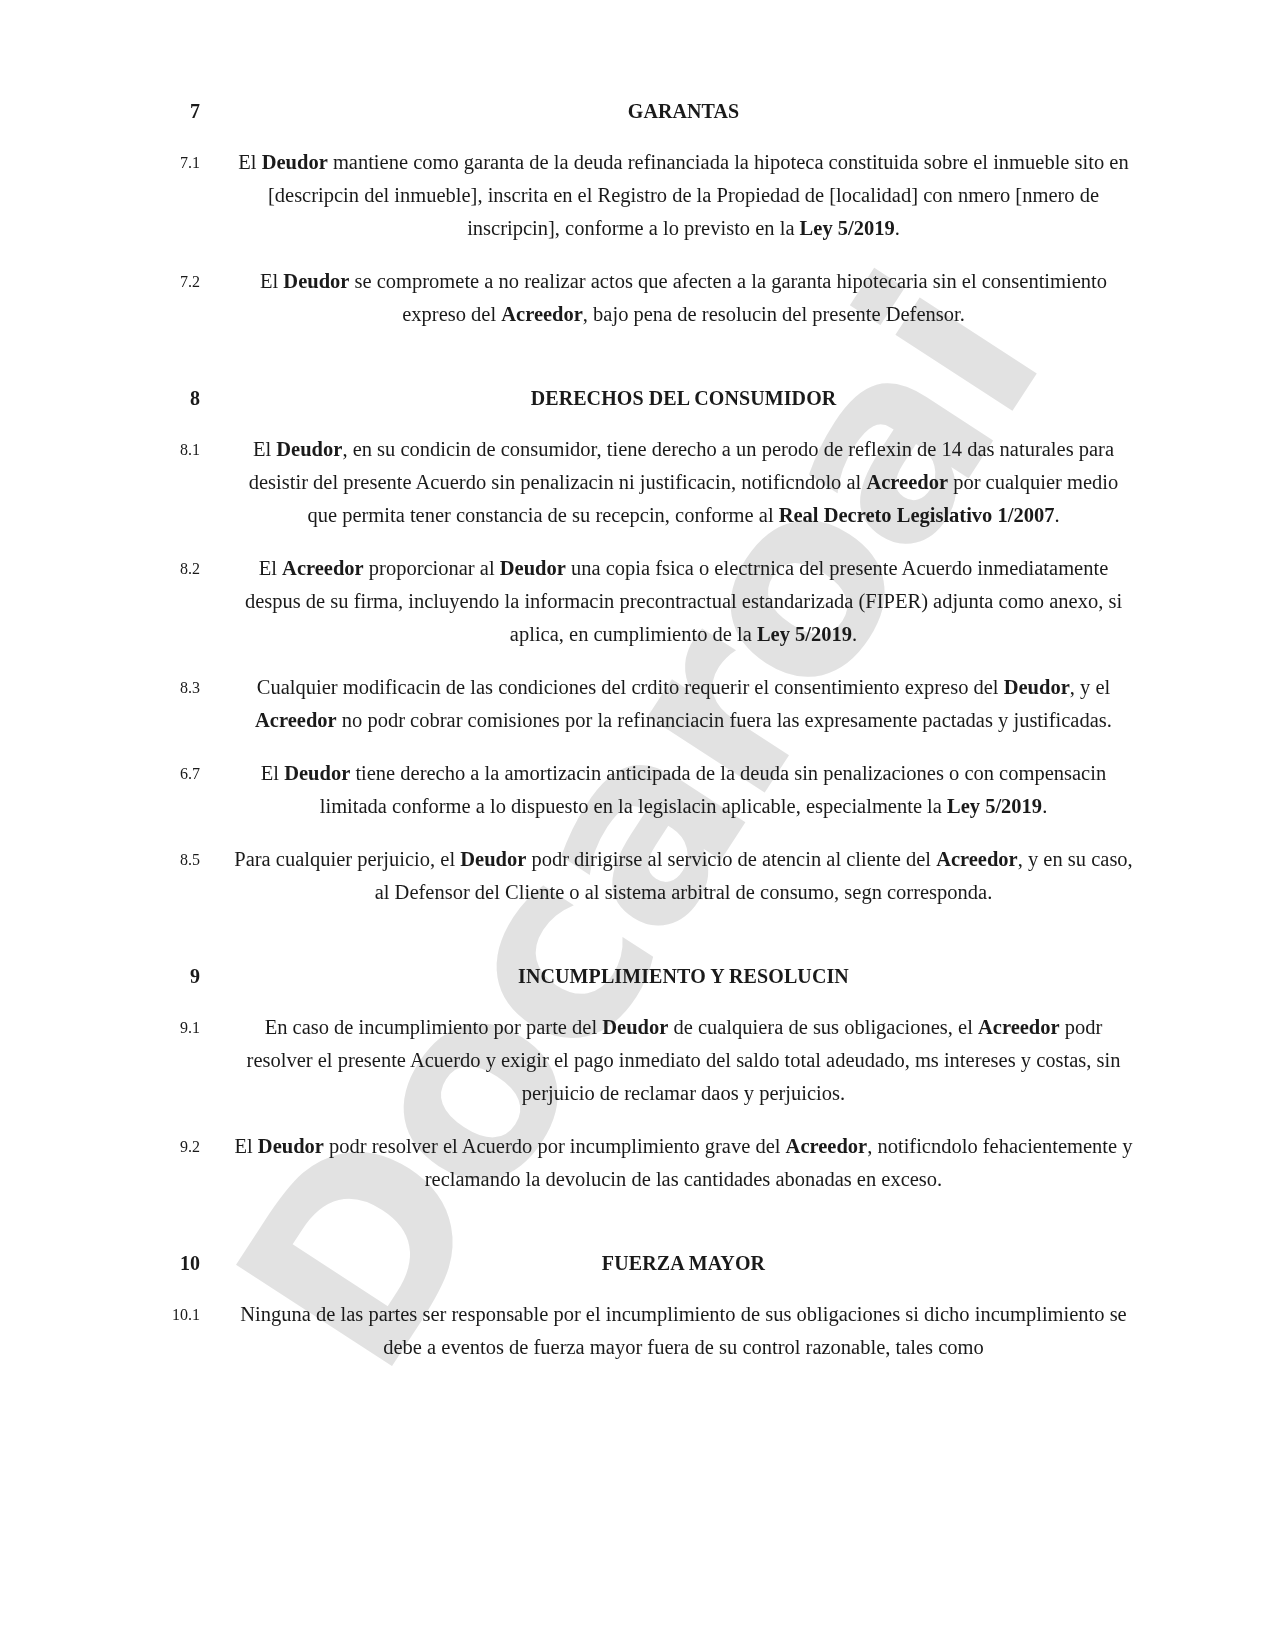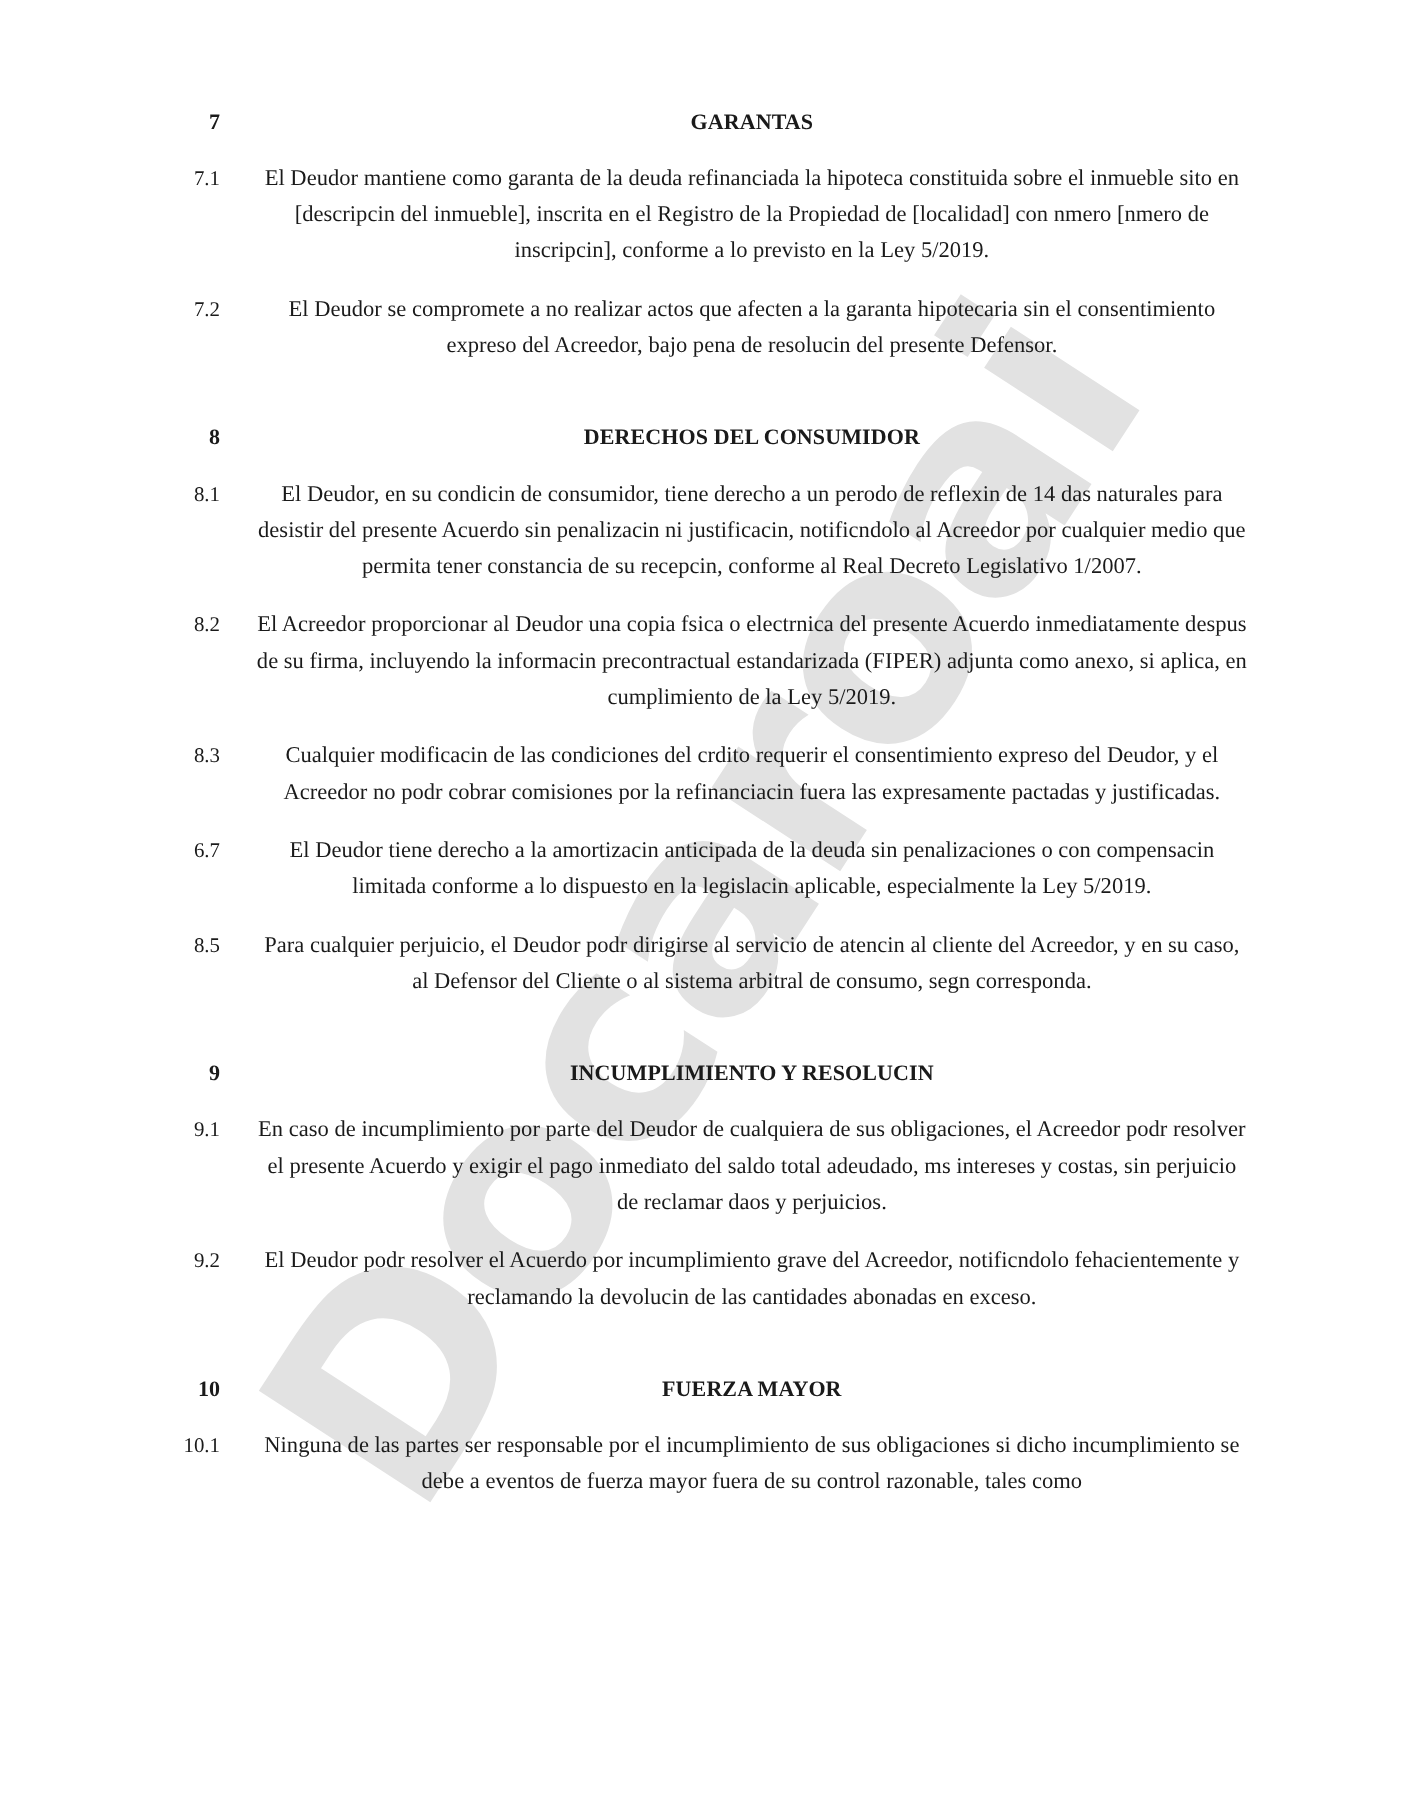--- a/index.html
+++ b/index.html
@@ -52,21 +52,21 @@
 
   .block {
     display: flex;
     align-items: flex-start;
   }
 
   .num {
     flex: 0 0 62px;
     text-align: right;
     padding-right: 0;
-    font-size: 19px;
+    font-size: 16px;
     line-height: 33px;
   }
 
   .body {
     flex: 1 1 auto;
     padding-left: 32px;
     font-size: 20.5px;
     line-height: 33px;
     text-align: center;
   }
@@ -86,21 +86,21 @@
     line-height: 30px;
     letter-spacing: 0.1px;
   }
 
   .clause {
     margin-top: 20px;
   }
 
   .gap-large { height: 52px; }
 
-  b, strong { font-weight: 400; }
+  b, strong { font-weight: 700; }
 </style>
 </head>
 <body>
 
 <div class="page">
 
   <div class="watermark">
     <div class="watermark-text">Docaroai</div>
   </div>
 

